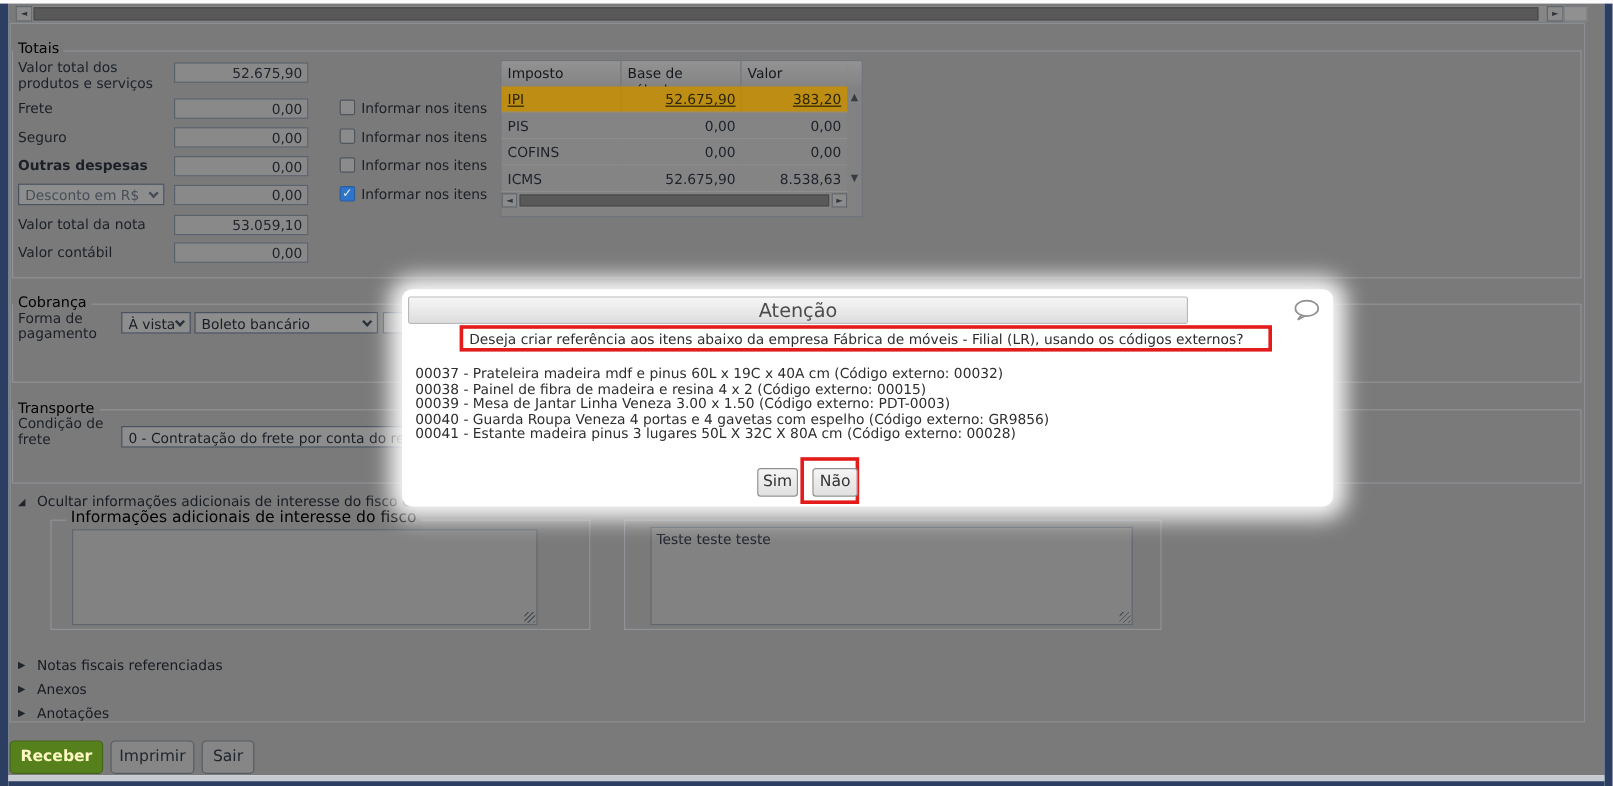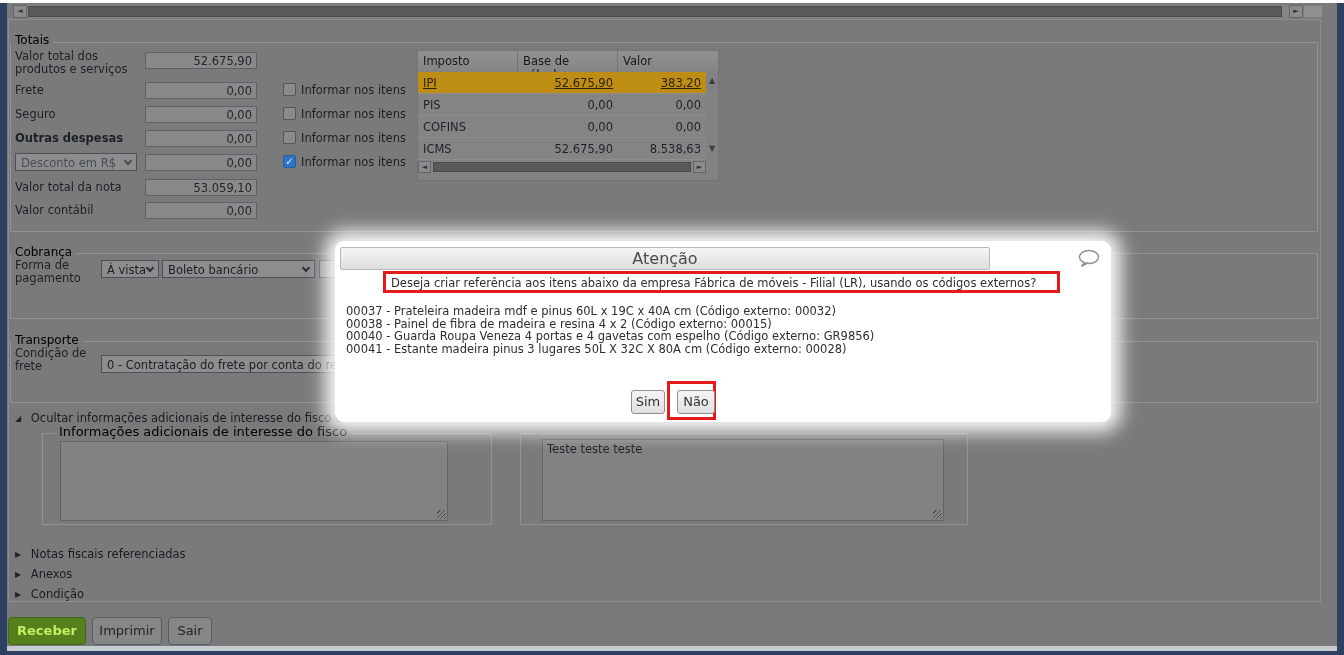--- a/index.html
+++ b/index.html
@@ -35,21 +35,21 @@
   
   .th { position:absolute; background:linear-gradient(#929292,#848484); border-right:1px solid #6f747b;
         font-size:11.5px; color:#15181d; padding:3px 5px; height:21px; }
   .td { position:absolute; background:#848484; font-size:11.5px; color:#1d222a; padding:4px 5px;
         height:22px; border-bottom:1px solid #8e8e8e; }
   .td.num { text-align:right; }
   .td.gold { background:#bd8e13; color:#2c2405;text-decoration:underline; }
 
   
   .btn-green { position:absolute; background:#56801c; border:1px solid #44661a; border-radius:4px;
-               color:#bef264; font-size:13px; font-weight:bold; text-align:center; padding-top:5px; }
+               color:#fef9c3; font-size:13px; font-weight:bold; text-align:center; padding-top:5px; }
   .btn-gray  { position:absolute; background:#868686; border:1px solid #565c63; border-radius:4px;
                color:#21262e; font-size:13px; text-align:center; padding-top:5px; }
 
   
   .acc { position:absolute; font-size:11.5px; color:#171c23; }
   .acc .tri { font-size:8px; margin-right:6px; color:#20252c; vertical-align:1px; }
 
   
   .modal { position:absolute; left:335px; top:241px; width:776px; height:181px; background:#ffffff;
            border-radius:9px; box-shadow:0 0 18px 10px rgba(255,255,255,0.95); }
@@ -186,40 +186,41 @@
     <div class="acc" style="left:8px; top:544px;">
       <span class="tri">▶</span>
       <span>Notas fiscais referenciadas</span>
     </div>
     <div class="acc" style="left:8px; top:564px;">
       <span class="tri">▶</span>
       <span>Anexos</span>
     </div>
     <div class="acc" style="left:8px; top:584px;">
       <span class="tri">▶</span>
-      <span>Condição</span>
+      <span>Anotações</span>
     </div>
 
     <div class="btn-green" style="left:1px; top:614px; width:78px; height:28px;">Receber</div>
     <div class="btn-gray" style="left:85px; top:614px; width:70px; height:28px;">Imprimir</div>
     <div class="btn-gray" style="left:161px; top:614px; width:44px; height:28px;">Sair</div>
   </div>
 
   <div class="modal">
     <div class="modal-title">Atenção</div>
     <svg class="abs" style="right:10px; top:8px;" width="24" height="19" viewBox="0 0 24 19">
       <ellipse cx="12" cy="8" rx="9.5" ry="6.5" fill="none" stroke="#8f8f8f" stroke-width="1.4"></ellipse>
       <path d="M7.5 13.5 L4.5 17.5 L11 14" fill="none" stroke="#8f8f8f" stroke-width="1.4"></path>
     </svg>
     <div class="red-box" style="left:4px; top:30px; width:677px; height:22px;">
       <div class="modal-msg">Deseja criar referência aos itens abaixo da empresa Fábrica de móveis - Filial (LR), usando os códigos externos?</div>
     </div>
     <div class="abs" style="left:11px; top:64px;">
       <div class="modal-item">00037 - Prateleira madeira mdf e pinus 60L x 19C x 40A cm (Código externo: 00032)</div>
       <div class="modal-item">00038 - Painel de fibra de madeira e resina 4 x 2 (Código externo: 00015)</div>
+      <div class="modal-item">00039 - Mesa de Jantar Linha Veneza 3.00 x 1.50 (Código externo: PDT-0003)</div>
       <div class="modal-item">00040 - Guarda Roupa Veneza 4 portas e 4 gavetas com espelho (Código externo: GR9856)</div>
       <div class="modal-item">00041 - Estante madeira pinus 3 lugares 50L X 32C X 80A cm (Código externo: 00028)</div>
     </div>
     <div class="red-box" style="left:288px; top:140px; width:49px; height:39px;"></div>
     <div class="dlg-btn" style="left:296px; top:149px; width:34px; height:24px;">Sim</div>
     <div class="dlg-btn" style="left:342px; top:149px; width:38px; height:24px;">Não</div>
   </div>
 
   <div class="edge-left"></div>
   <div class="edge-right"></div>

